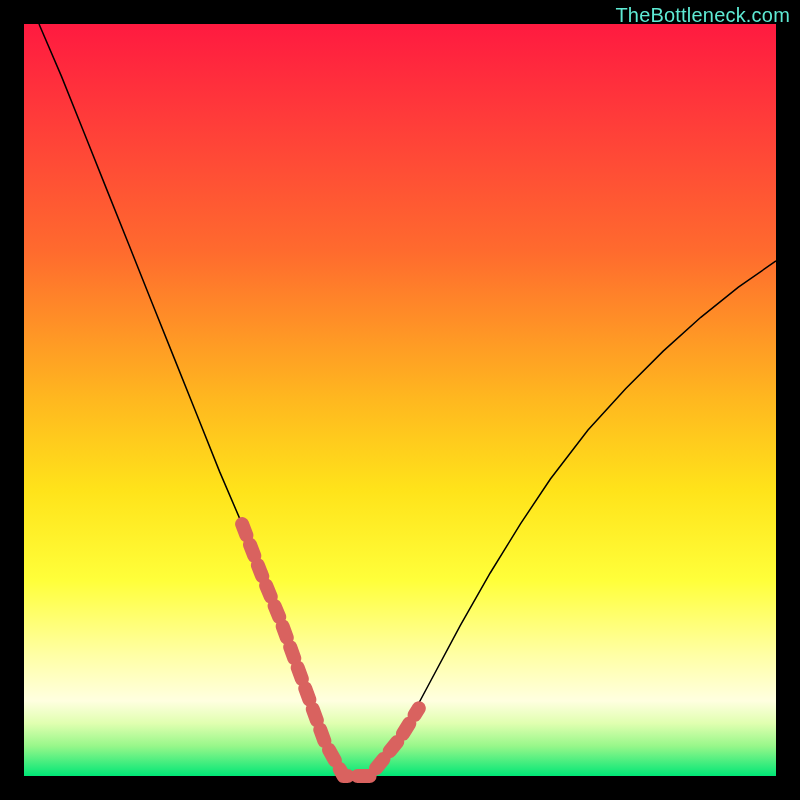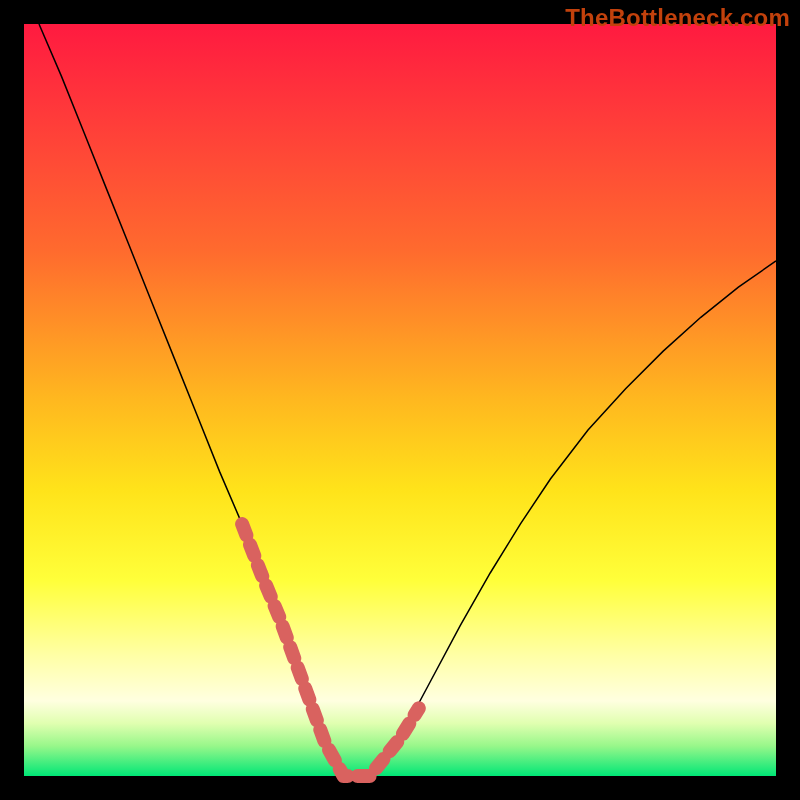--- a/index.html
+++ b/index.html
@@ -58,23 +58,23 @@
     stroke: #d9625f;
     stroke-width: 14;
     stroke-linecap: round;
     stroke-linejoin: round;
     stroke-dasharray: 12 10;
   }
   .watermark {
     position: absolute;
     top: 4px;
     right: 10px;
-    color: #c2410c;
-    font-size: 24px;
-    font-weight: 700;
+    color: #5eead4;
+    font-size: 20px;
+    font-weight: 400;
     letter-spacing: 0.2px;
   }
 </style>
 </head>
 <body>
 
 <div class="frame">
 
   <div class="plot-area">
     <svg viewBox="0 0 752 752" preserveAspectRatio="none">

